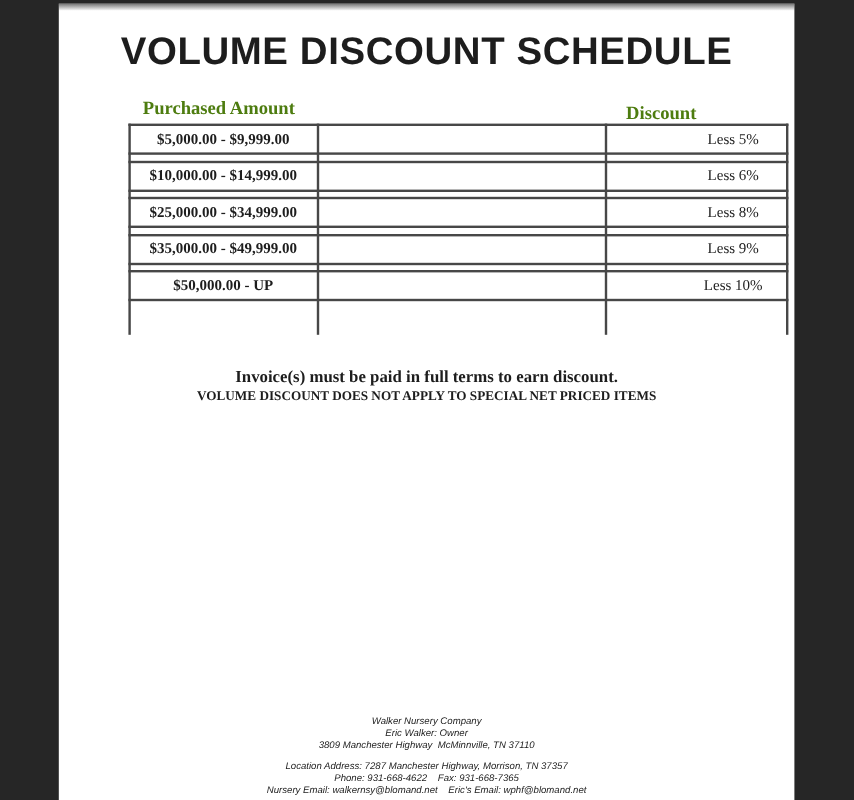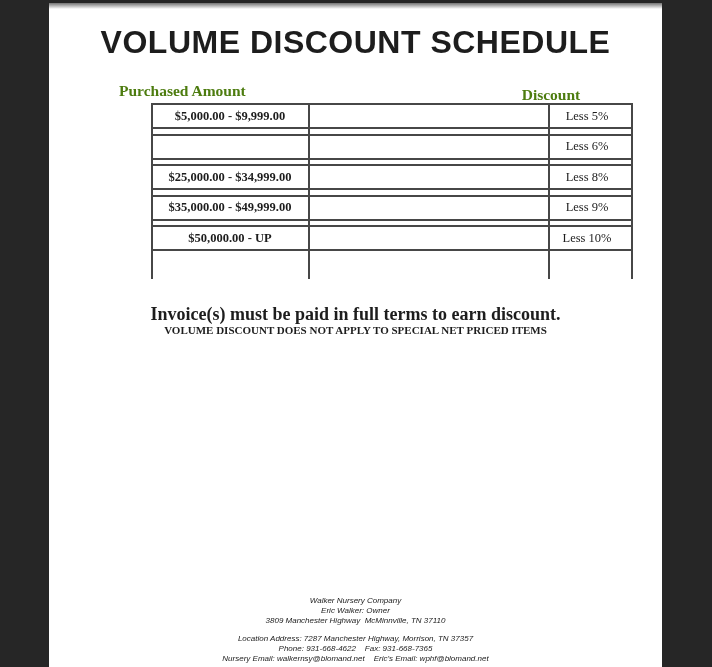--- a/index.html
+++ b/index.html
@@ -41,21 +41,21 @@
     font-size: 15.5px;
     color: #4d7c0f;
     white-space: nowrap;
   }
   .col-header.purchased { left: 70px; top: 79px; }
   .col-header.discount  { left: 456px; top: 83px; width: 92px; text-align: center; }
 
   .discount-table {
     position: absolute;
     left: 58px; top: 100px;
-    width: 482px; height: 180px; margin-left: 44px;
+    width: 550px; height: 180px;
   }
   .vline {
     position: absolute;
     top: 0; bottom: 4px;
     width: 2px;
     background: #474747;
   }
   .vline.v1 { left: 0; }
   .vline.v2 { left: 157px; }
   .vline.v3 { left: 397px; }
@@ -79,21 +79,21 @@
   .cell.amount  { width: 158px; font-weight: bold; }
   .cell.spacer  { flex: 1; }
   .cell.discount{ width: 92px; border-radius: 10px; }
 
   .notes {
     position: absolute;
     left: 0; top: 304px; width: 100%;
     text-align: center;
     color: #1d1d1d;
   }
-  .notes .note1 { font-weight: bold; font-size: 18px; line-height: 15px; }
+  .notes .note1 { font-weight: bold; font-size: 14px; line-height: 15px; }
   .notes .note2 { font-weight: bold; font-size: 11px; line-height: 16px; }
 
   .footer {
     position: absolute;
     left: 0; top: 593px; width: 100%;
     text-align: center;
     font-family: "Liberation Sans", sans-serif;
     font-size: 8px;
     color: #222222;
   }
@@ -112,20 +112,21 @@
     <div class="col-header purchased">Purchased Amount</div>
     <div class="col-header discount">Discount</div>
 
     <div class="discount-table">
       <div class="trow">
         <div class="cell amount">$5,000.00 - $9,999.00</div>
         <div class="cell spacer"></div>
         <div class="cell discount">Less 5%</div>
       </div>
       <div class="trow">
+        <div class="cell amount">$10,000.00 - $14,999.00</div>
         <div class="cell spacer"></div>
         <div class="cell discount">Less 6%</div>
       </div>
       <div class="trow">
         <div class="cell amount">$25,000.00 - $34,999.00</div>
         <div class="cell spacer"></div>
         <div class="cell discount">Less 8%</div>
       </div>
       <div class="trow">
         <div class="cell amount">$35,000.00 - $49,999.00</div>

